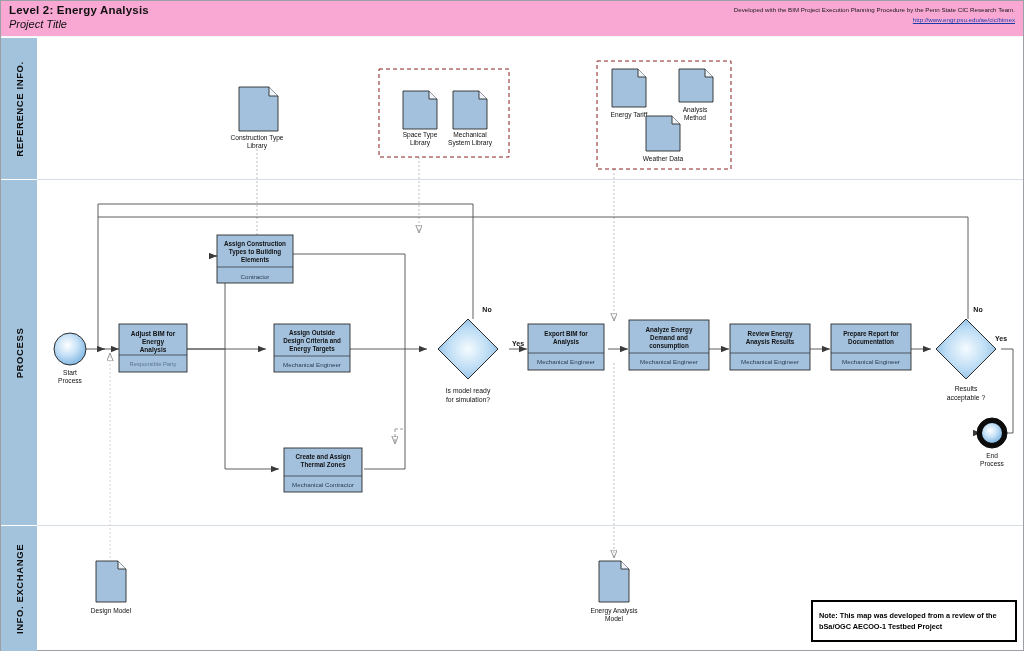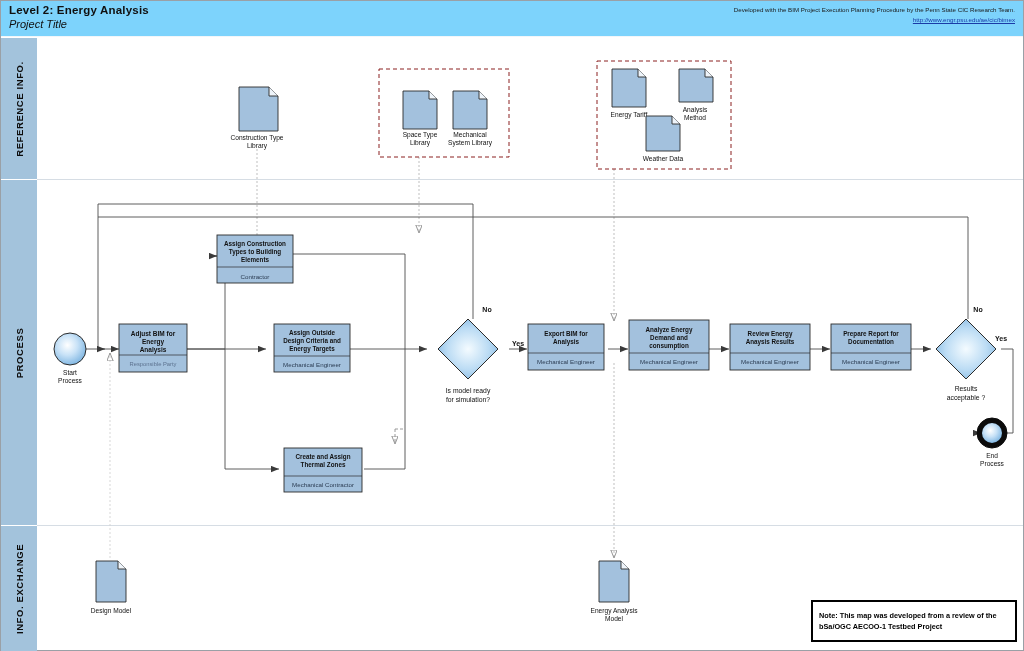--- a/index.html
+++ b/index.html
@@ -10,21 +10,21 @@
   }
   #page{
     position:relative;width:1024px;height:651px;
     box-sizing:border-box;
     border:1px solid #9aa0a6;
     background:#ffffff;
   }
   
   .header{
     position:absolute;left:0;top:0;width:1022px;height:36px;
-    background:#7dd3fc;
+    background:#f9a8d4;
     box-sizing:border-box;
     border-bottom:1px solid #f2f6fa;
   }
   .hdr-title{
     position:absolute;left:8px;top:3px;
     font-size:11.5px;font-weight:bold;color:#101010;letter-spacing:.2px;
   }
   .hdr-sub{
     position:absolute;left:8px;top:17px;
     font-size:11px;font-style:italic;color:#101010;text-align:right;

